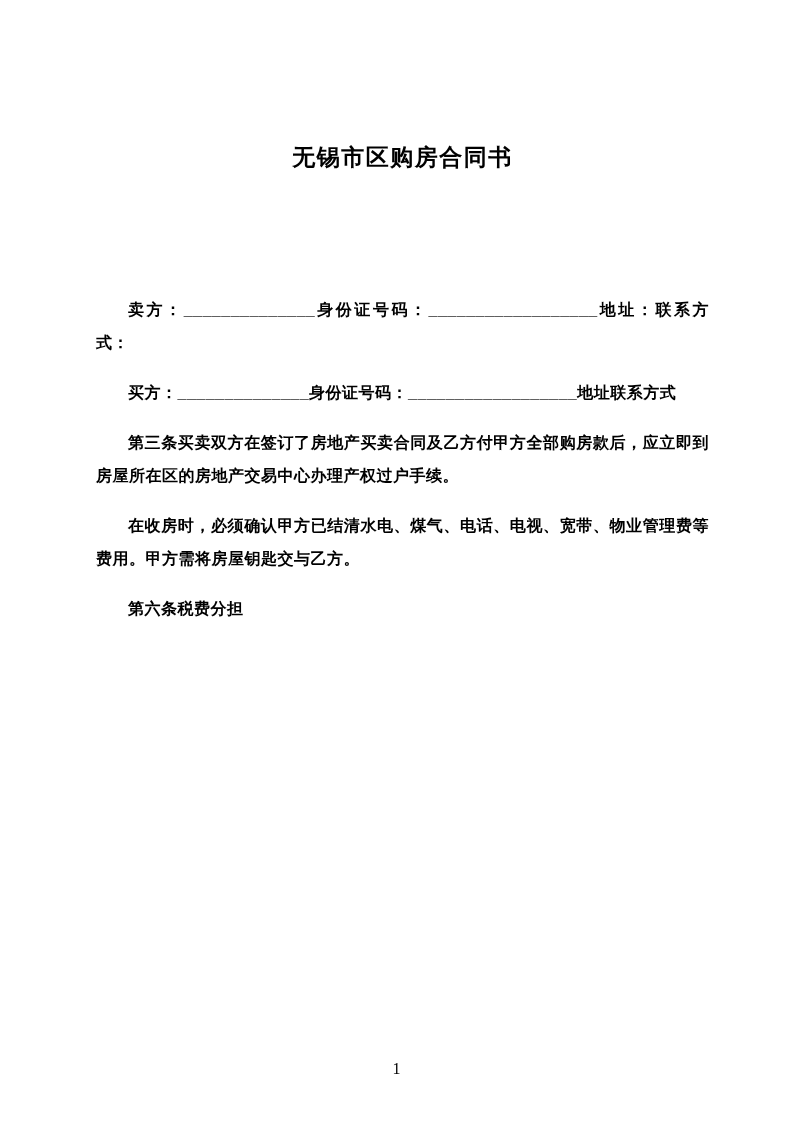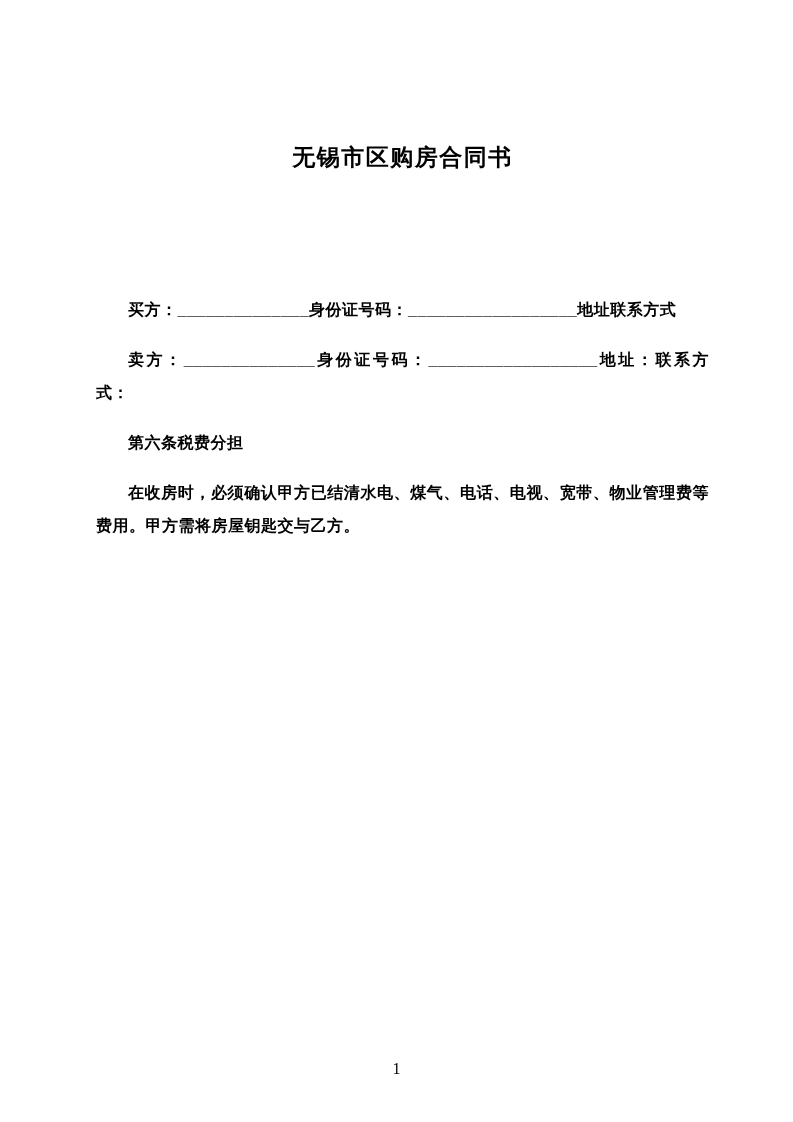--- a/index.html
+++ b/index.html
@@ -49,30 +49,31 @@
     color: #000000;
   }
 </style>
 </head>
 <body>
 
 <div class="page">
 
   <h1 class="doc-title">无锡市区购房合同书</h1>
 
+  <p class="doc-par">卖方：______________身份证号码：__________________地址：联系方式：</p>
+
   <p class="doc-par">买方：______________身份证号码：__________________地址联系方式</p>
-
-  <p class="doc-par">卖方：______________身份证号码：__________________地址：联系方式：</p>
 
 
 
 
+  <p class="doc-par">第三条买卖双方在签订了房地产买卖合同及乙方付甲方全部购房款后，应立即到房屋所在区的房地产交易中心办理产权过户手续。</p>
 
 
 
 
+  <p class="doc-par">在收房时，必须确认甲方已结清水电、煤气、电话、电视、宽带、物业管理费等费用。甲方需将房屋钥匙交与乙方。</p>
+
   <p class="doc-par">第六条税费分担</p>
-
-  <p class="doc-par">在收房时，必须确认甲方已结清水电、煤气、电话、电视、宽带、物业管理费等费用。甲方需将房屋钥匙交与乙方。</p>
 
   <div class="page-number">1</div>
 
 </div>
 
 </body></html>

